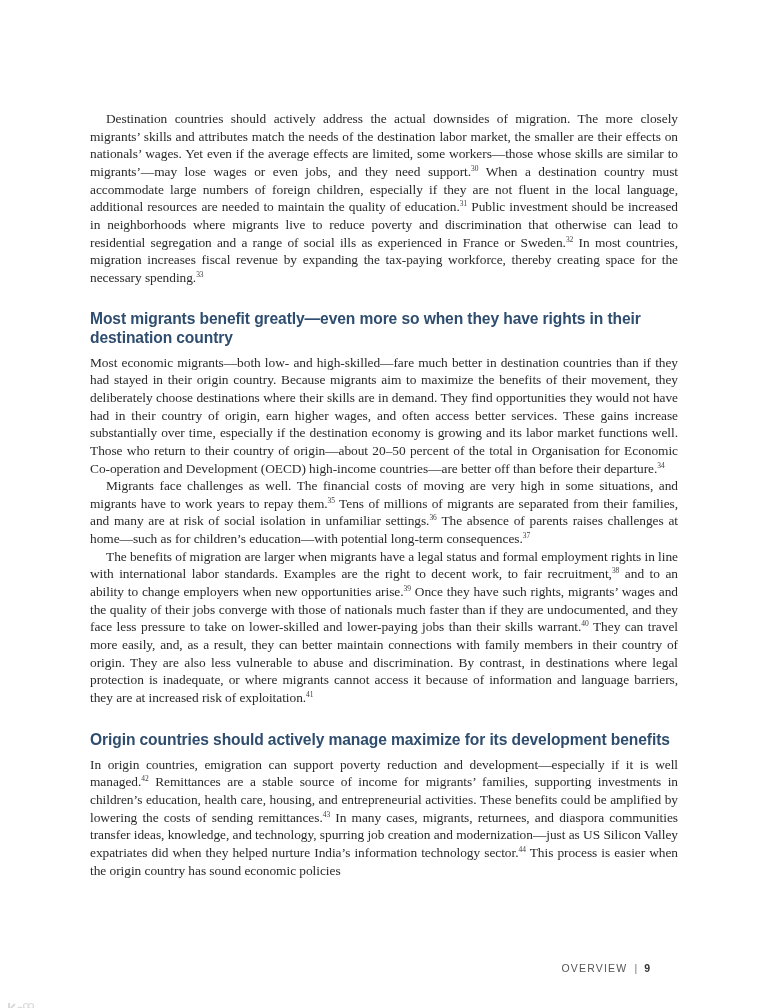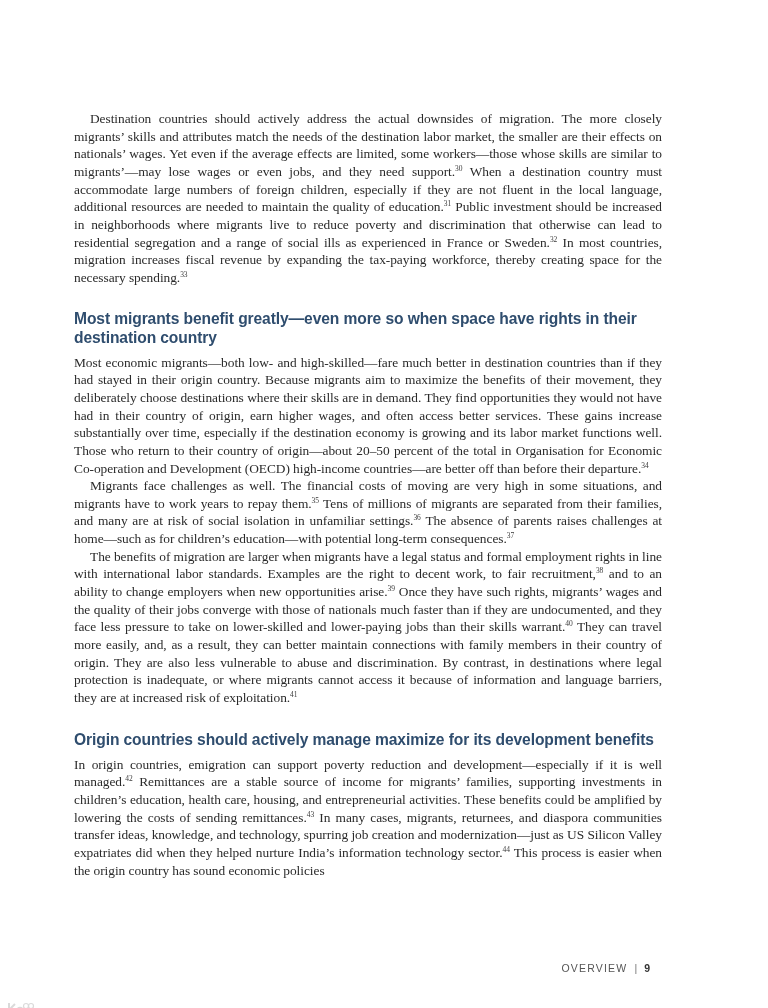--- a/index.html
+++ b/index.html
@@ -10,21 +10,21 @@
     body {
       width: 768px;
       height: 1008px;
       position: relative;
       overflow: hidden;
       font-family: "Liberation Serif", "DejaVu Serif", serif;
       color: #2a2a2a;
     }
     .page {
       position: absolute;
-      left: 74px;
+      left: 90px;
       top: 110px;
       width: 588px;
     }
     p.body-para {
       margin: 0;
       font-size: 13.4px;
       line-height: 17.65px;
       text-align: justify;
       text-indent: 16px;
       letter-spacing: -0.05px;
@@ -99,21 +99,21 @@
 </head>
 <body>
 
 <div class="page">
 
   <div>
     <p class="body-para">Destination countries should actively address the actual downsides of migration. The more closely migrants’ skills and attributes match the needs of the destination labor market, the smaller are their effects on nationals’ wages. Yet even if the average effects are limited, some workers—those whose skills are similar to migrants’—may lose wages or even jobs, and they need support.<sup>30</sup> When a destination country must accommodate large numbers of foreign children, especially if they are not fluent in the local language, additional resources are needed to maintain the quality of education.<sup>31</sup> Public invest­ment should be increased in neighborhoods where migrants live to reduce poverty and discrimination that otherwise can lead to residential segregation and a range of social ills as experienced in France or Sweden.<sup>32</sup> In most countries, migration increases fiscal revenue by expanding the tax-paying workforce, thereby creating space for the necessary spending.<sup>33</sup></p>
   </div>
 
   <div class="section">
-    <h2 class="section-heading">Most migrants benefit greatly—even more so when space have rights in their destination country</h2>
+    <h2 class="section-heading">Most migrants benefit greatly—even more so when they have rights in their destination country</h2>
     <p class="body-para noindent">Most economic migrants—both low- and high-skilled—fare much better in destination countries than if they had stayed in their origin country. Because migrants aim to maximize the benefits of their move­ment, they deliberately choose destinations where their skills are in demand. They find opportunities they would not have had in their country of origin, earn higher wages, and often access better services. These gains increase substantially over time, especially if the destination economy is growing and its labor market functions well. Those who return to their country of origin—about 20–50 percent of the total in Organisation for Economic Co-operation and Development (OECD) high-income countries—are better off than before their departure.<sup>34</sup></p>
     <p class="body-para">Migrants face challenges as well. The financial costs of moving are very high in some situations, and migrants have to work years to repay them.<sup>35</sup> Tens of millions of migrants are separated from their families, and many are at risk of social isolation in unfamiliar settings.<sup>36</sup> The absence of parents raises challenges at home—such as for children’s education—with potential long-term consequences.<sup>37</sup></p>
     <p class="body-para">The benefits of migration are larger when migrants have a legal status and formal employment rights in line with international labor standards. Examples are the right to decent work, to fair recruitment,<sup>38</sup> and to an ability to change employers when new opportunities arise.<sup>39</sup> Once they have such rights, migrants’ wages and the quality of their jobs converge with those of nationals much faster than if they are undocumented, and they face less pressure to take on lower-skilled and lower-paying jobs than their skills warrant.<sup>40</sup> They can travel more easily, and, as a result, they can better maintain connections with family members in their country of origin. They are also less vulnerable to abuse and discrimination. By contrast, in destinations where legal protection is inadequate, or where migrants cannot access it because of information and language barriers, they are at increased risk of exploitation.<sup>41</sup></p>
   </div>
 
   <div class="section section-3">
     <h2 class="section-heading">Origin countries should actively manage maximize for its development benefits</h2>
     <p class="body-para noindent">In origin countries, emigration can support poverty reduction and development—especially if it is well managed.<sup>42</sup> Remittances are a stable source of income for migrants’ families, supporting invest­ments in children’s education, health care, housing, and entrepreneurial activities. These benefits could be amplified by lowering the costs of sending remittances.<sup>43</sup> In many cases, migrants, return­ees, and diaspora communities transfer ideas, knowledge, and technology, spurring job creation and modernization—just as US Silicon Valley expatriates did when they helped nurture India’s informa­tion technology sector.<sup>44</sup> This process is easier when the origin country has sound economic policies</p>
   </div>
 

